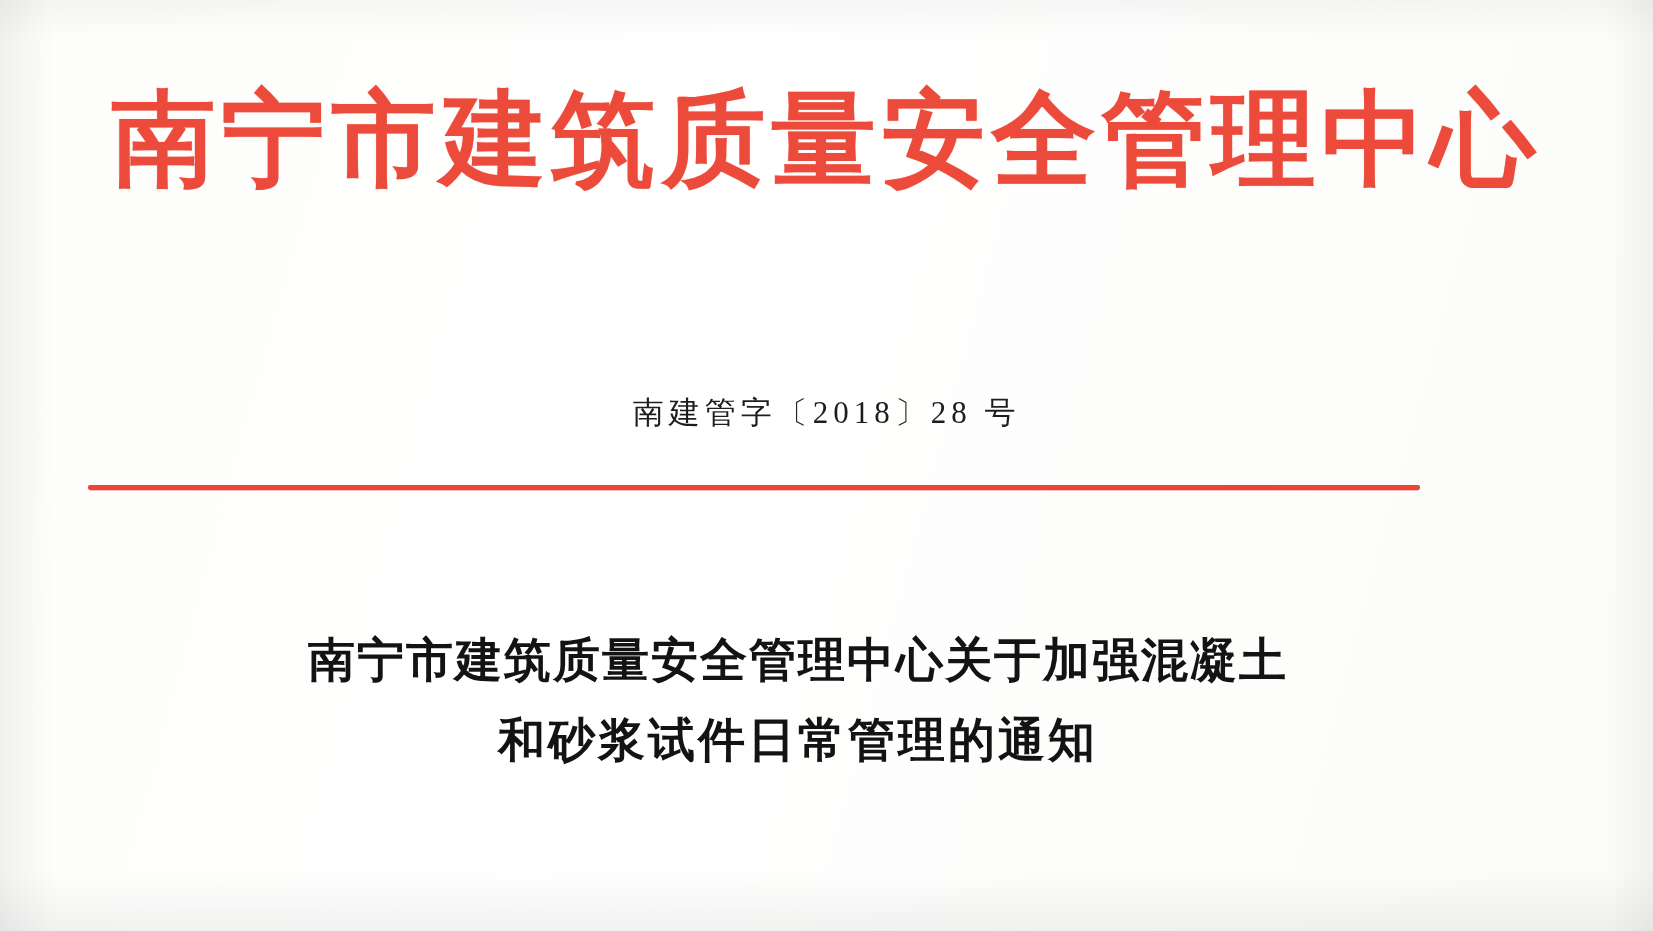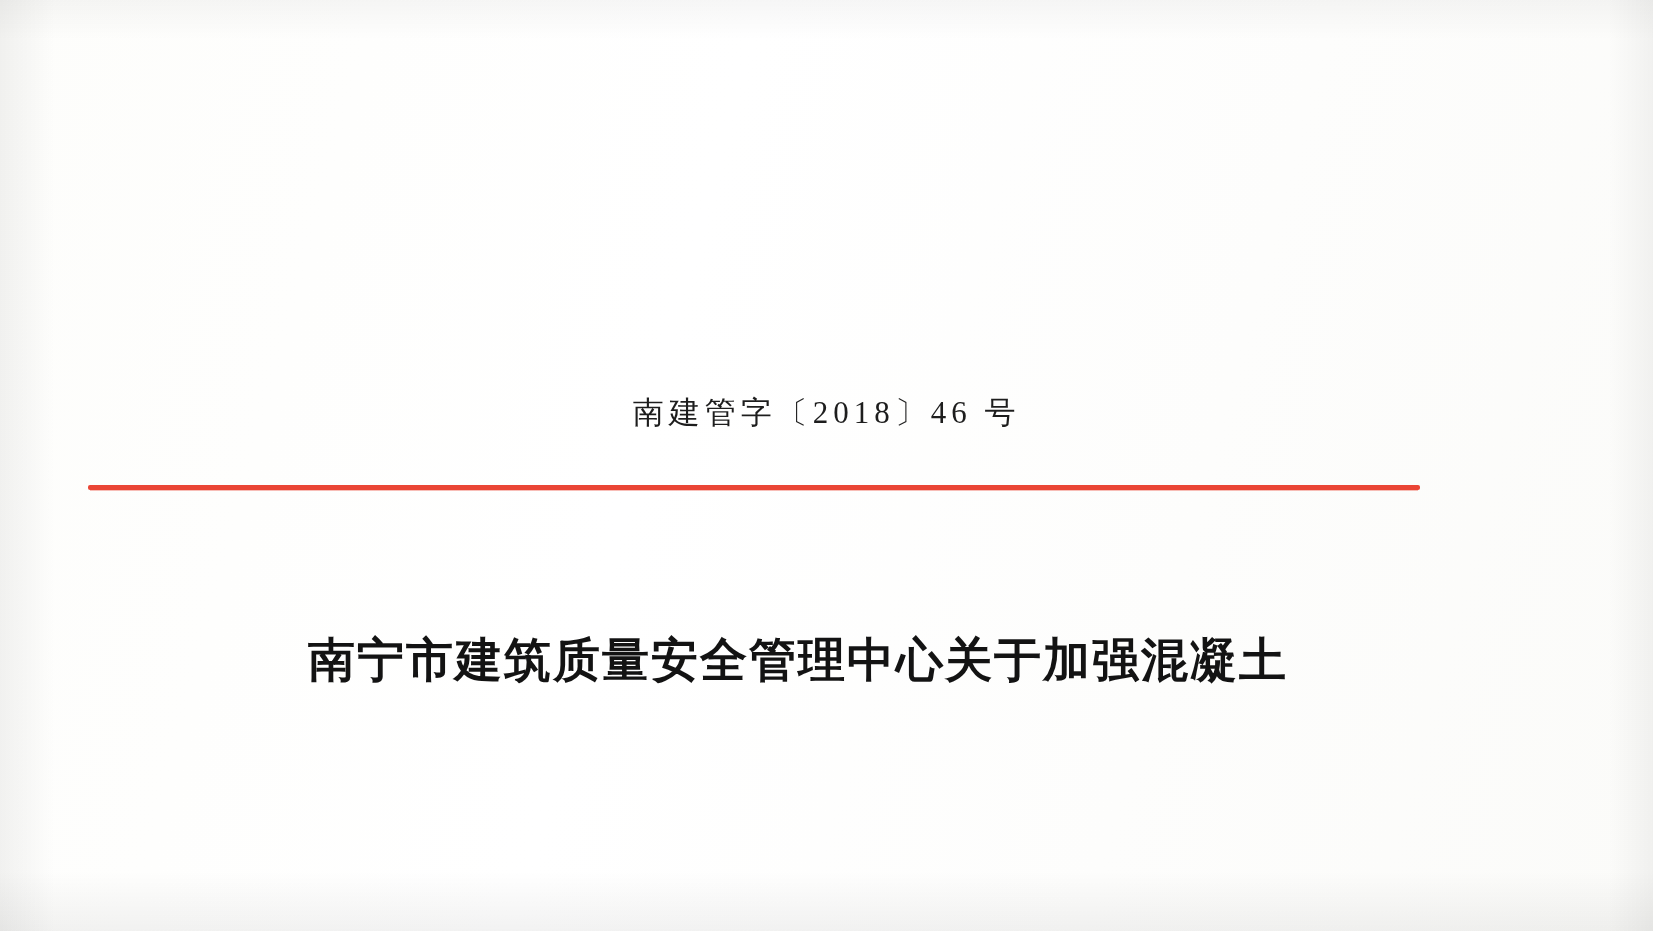--- a/index.html
+++ b/index.html
@@ -99,22 +99,26 @@
   }
   .doc-title-line.second {
     letter-spacing: 3px;
   }
 </style>
 </head>
 <body>
 
 <div class="page">
 
+  <div class="doc-header">
+    <div class="doc-header-title">南宁市建筑质量安全管理中心</div>
+  </div>
 
-  <div class="doc-number">南建管字〔2018〕46 号</div>
+  <div class="doc-number">南建管字〔2018〕28 号</div>
 
   <div class="red-rule"></div>
 
   <div class="doc-title">
     <span class="doc-title-line first">南宁市建筑质量安全管理中心关于加强混凝土</span>
+    <span class="doc-title-line second">和砂浆试件日常管理的通知</span>
   </div>
 
 </div>
 
 </body></html>

